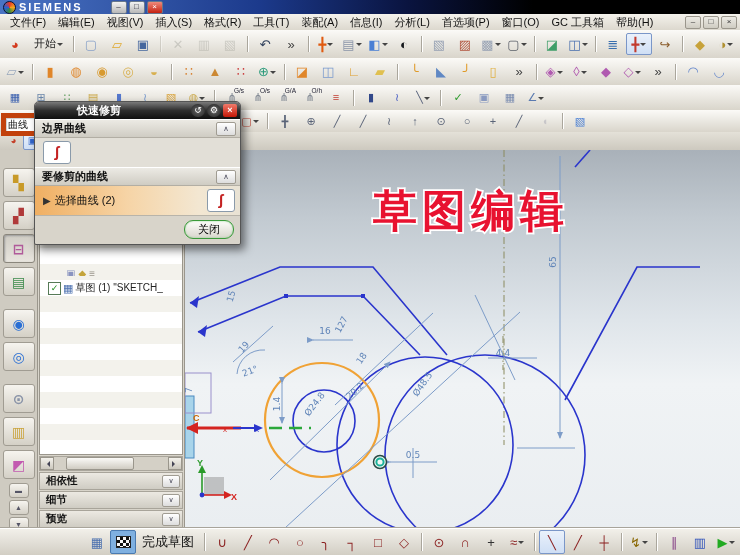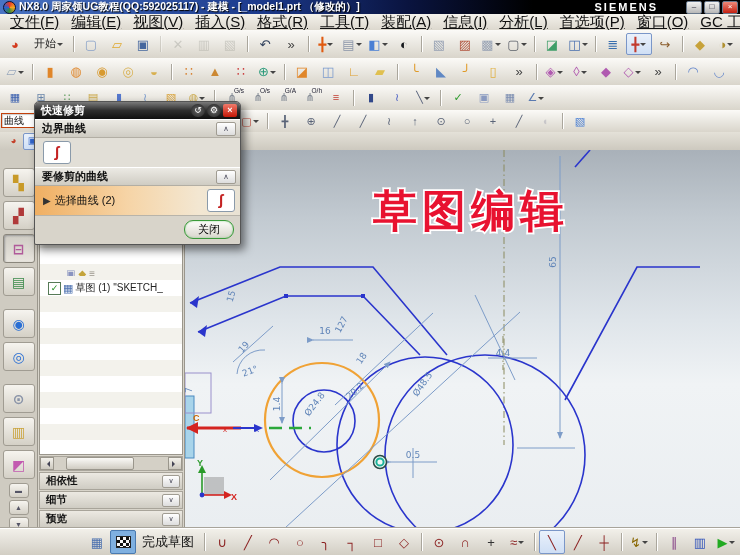--- a/index.html
+++ b/index.html
@@ -13,21 +13,21 @@
   .nxlogo{width:11px;height:11px;border-radius:50%;margin:0 3px 0 1px;flex:none;
     background:conic-gradient(#e8392a,#f5a51e,#3a8a3a,#2a5fd4,#e8392a);border:1px solid #081030;}
   .title-text{font-size:10.5px;font-weight:bold;text-shadow:1px 1px 1px #000;white-space:nowrap;overflow:hidden;flex:1;}
   .brand{font-weight:bold;letter-spacing:2px;font-size:11px;margin-right:26px;}
   .tctl{width:14px;height:11px;margin-left:2px;background:linear-gradient(#f2f2f2,#b8b8b8);
     border:1px solid #68788c;color:#223;font-size:8px;line-height:9px;text-align:center;border-radius:2px;flex:none;}
   .tctl.close{background:linear-gradient(#f08a7a,#c42010);color:#fff;font-weight:bold;}
   
   .menubar{position:absolute;left:0;top:14px;right:0;height:16px;display:flex;align-items:center;
     background:linear-gradient(#f4f2ec,#dcd8ce);border-bottom:1px solid #b0aca2;padding-left:4px;}
-  .mi{padding:1px 6px;font-size:15px;white-space:nowrap;text-decoration:underline;}
+  .mi{padding:1px 6px;font-size:11px;white-space:nowrap;}
   .menu-ctls{margin-left:auto;display:flex;padding-right:3px;}
   .menu-ctls .tctl{background:linear-gradient(#eceae4,#cfccc2);border-color:#9a968c;color:#333;}
   .menu-ctls .tctl.close{background:linear-gradient(#eceae4,#cfccc2);color:#333;}
   
   .tbar{position:absolute;left:0;right:0;display:flex;align-items:center;
     background:linear-gradient(#fbfaf7,#d9d5cb);border-bottom:1px solid #b4b0a6;padding:1px 2px;}
   .tbar.r1{top:30px;height:26px;}
   .tbar.r2{top:58px;height:25px;}
   .tbar.r3{top:85px;height:23px;}
   .tbar.r4{top:110px;height:20px;padding-left:150px;}
@@ -49,21 +49,21 @@
   .statusbar{position:absolute;left:0;top:132px;right:0;height:18px;display:flex;align-items:center;
     background:linear-gradient(#e4e1d8,#cdc9bf);border-bottom:1px solid #a8a49a;}
   .cue-field{margin-left:242px;flex:1;height:14px;border:1px solid #b0aca2;border-right:none;
     background:linear-gradient(#d2cec4,#dedacf);display:flex;align-items:center;}
   .cue-msg{margin-left:42px;font-size:11px;font-weight:bold;color:#222;}
   .status-icons{display:flex;align-items:center;padding:0 4px;}
   .status-icons .ic{width:17px;height:15px;}
   .status-icons .ic .g{font-size:10px;}
   
   .filter-combo{position:absolute;left:1px;top:113px;width:30px;height:13px;background:#fff;
-    border:1px solid #c2410c;box-shadow:inset 1px 1px 1px #ccc;font-size:10px;line-height:13px;
+    border:5px solid #c2410c;box-shadow:inset 1px 1px 1px #ccc;font-size:10px;line-height:13px;
     padding-left:2px;z-index:5;}
   
   .resbar{position:absolute;left:0;top:150px;width:38px;bottom:27px;background:#cfcbc1;
     border-right:1px solid #9a968c;display:flex;flex-direction:column;align-items:center;padding-top:18px;box-sizing:border-box;}
   .rtab{width:30px;height:27px;margin-bottom:4px;flex:none;display:flex;align-items:center;justify-content:center;
     background:linear-gradient(#f6f4ef,#d4d0c6);border:1px solid #a09c92;border-radius:3px;}
   .rtab .g{font-size:14px;}
   .rtab.sel{background:linear-gradient(#cfccc4,#e8e5de);border-color:#8a867c;box-shadow:inset 1px 1px 2px #999;}
   .rtab.gap{margin-top:9px;}
   .res-btns{margin-top:auto;display:flex;flex-direction:column;align-items:center;}
@@ -105,21 +105,21 @@
   .dimtext{fill:#5f84b8;font-size:9px;font-family:"DejaVu Sans",sans-serif;}
   .vx{fill:#2a35cc;}
   .overlay-text{fill:#e81230;stroke:#fff;stroke-width:3.5px;paint-order:stroke;font-weight:bold;
     font-size:44px;letter-spacing:5px;}
   .ax{font-size:9px;font-weight:bold;}
   
   .dialog{position:absolute;left:34px;top:101px;width:205px;z-index:60;background:#d8d4ca;
     border:1px solid #555;border-radius:5px 5px 2px 2px;box-shadow:4px 5px 9px rgba(0,0,0,.5);}
   .dlg-title{height:17px;display:flex;align-items:center;gap:2px;padding:0 3px 0 6px;
     background:linear-gradient(#7a7a7a,#2e2e2e 50%,#101010);color:#fff;border-radius:4px 4px 0 0;}
-  .dlg-title-text{flex:1;font-weight:bold;font-size:11px;}
+  .dlg-title-text{flex:1;font-weight:bold;font-size:11px;margin-left:36px;}
   .dlg-tbtn{width:14px;height:13px;border-radius:7px;background:radial-gradient(#666,#222);
     color:#fff;font-size:9px;line-height:13px;text-align:center;flex:none;}
   .dlg-tbtn.close{border-radius:2px;background:linear-gradient(#f07a6a,#c41808);font-weight:bold;}
   .grp-hdr{display:flex;align-items:center;height:17px;padding:0 4px 0 7px;
     background:linear-gradient(#eceae4,#cfccc3);border-top:1px solid #fff;border-bottom:1px solid #b2aea4;}
   .grp-hdr .hl{flex:1;font-weight:bold;font-size:11px;}
   .chev{width:18px;height:12px;border:1px solid #a09c92;border-radius:2px;background:linear-gradient(#fff,#ddd);
     font-size:7.5px;line-height:11px;text-align:center;color:#445;}
   .sel-row{display:flex;align-items:center;gap:4px;height:29px;padding:0 5px 0 8px;background:#e2dfd7;}
   .sel-row.hl-row{background:linear-gradient(90deg,#f0af62 0%,#f6d4a6 45%,#f3e7d2 80%,#e8e2d4 100%);}
@@ -140,21 +140,20 @@
   .ic.flag::before{content:"";width:13px;height:10px;border:1px solid #222;
     background:repeating-conic-gradient(#111 0% 25%,#f8f8f8 0% 50%);background-size:6px 6px;}
 </style>
 </head>
 <body>
 
 <div class="window">
 
   <div class="titlebar">
     <span class="nxlogo"></span>
-    <span class="title-text">NX8.0 周家领UG教程(QQ:592025117) - 建模 - [_model1.prt （修改的）]</span>
     <span class="brand">SIEMENS</span>
     <span style="display:flex;">
 
     <span class="tctl"><b class="g" style="font-weight:normal">–</b></span>
         <span class="tctl"><b class="g" style="font-weight:normal">□</b></span>
         <span class="tctl close"><b class="g" style="font-weight:normal">×</b></span>
       </span>
   </div>
 
   <div class="menubar">

